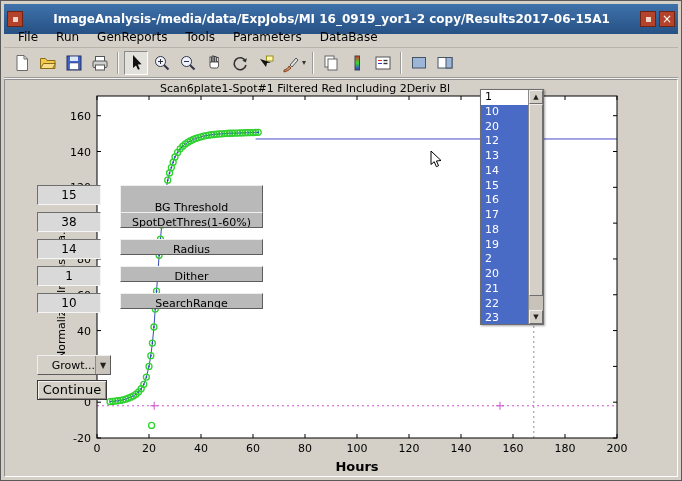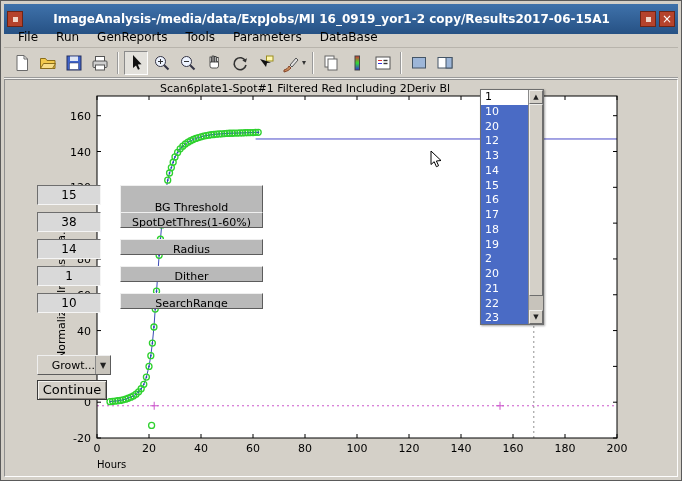--- a/index.html
+++ b/index.html
@@ -35,22 +35,22 @@
   .tool-btn svg{display:block;}
   .tb-sep{width:2px;height:22px;margin:0 4px;
     border-left:1px solid #9a9a9a;border-right:1px solid #fbfaf7;}
   .caret{font-size:8px;margin-left:1px;color:#333;}
   
   .figure{position:absolute;left:3px;top:78px;right:3px;bottom:3px;
     background:#d4d0c8;border:1px solid;border-color:#8f8f8f #fdfdfd #fdfdfd #8f8f8f;}
   .plot-title{position:absolute;left:40px;top:2px;width:520px;text-align:center;
     font-size:11px;color:#000;white-space:nowrap;}
   #chart{position:absolute;left:92px;top:16px;width:520px;height:342px;overflow:visible;}
-  .xlabel{position:absolute;left:92px;top:379px;width:520px;
-    font-size:10px;color:#000;}
+  .xlabel{position:absolute;left:92px;top:379px;width:520px;text-align:center;
+    font-size:13px;color:#000;font-weight:bold;}
   .ylabel{position:absolute;left:-18px;top:203px;width:150px;height:14px;
     text-align:center;font-size:11px;color:#000;
     transform:rotate(-90deg);transform-origin:center;white-space:nowrap;}
   
   .ctl-field{position:absolute;left:32px;width:64px;height:20px;
     background:#d9d9d9;border:1px solid;border-color:#6e6e6e #f5f5f5 #f5f5f5 #6e6e6e;
     text-align:center;font-size:12px;font-family:"DejaVu Sans",sans-serif;color:#000;padding:0;}
   .ctl-btn{position:absolute;left:115px;width:143px;height:16px;
     background:#b9b9b9;border:1px solid;border-color:#efefef #5c5c5c #5c5c5c #efefef;
     font-size:11px;color:#000;text-align:center;line-height:20px;

